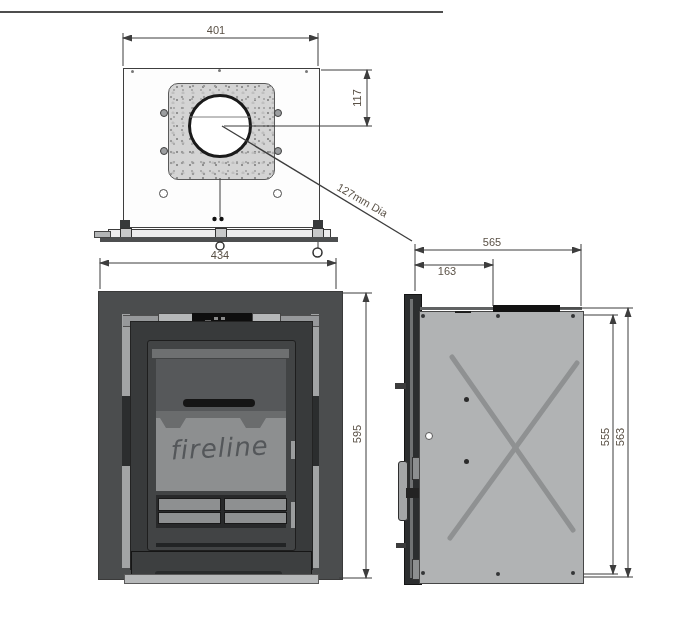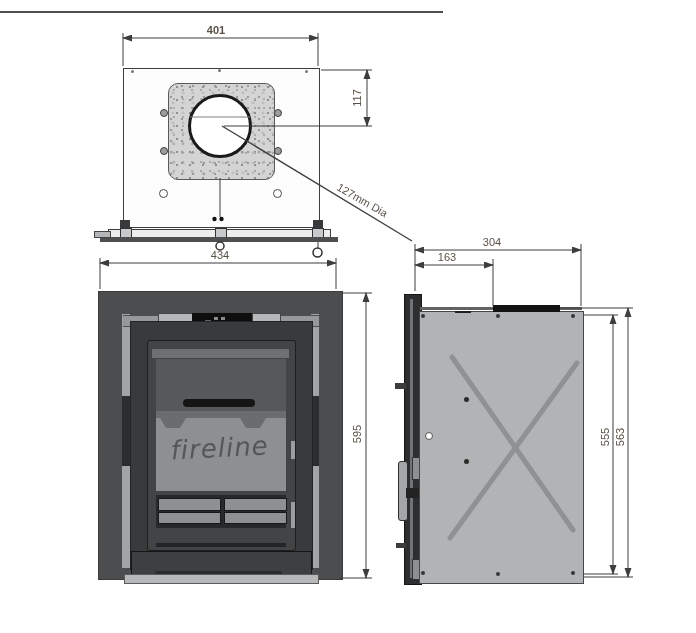--- a/index.html
+++ b/index.html
@@ -49,21 +49,21 @@
 
     <div class="abs" style="left:120px;top:220px;width:10px;height:10px;background:#37393a;"></div>
     <div class="abs" style="left:313px;top:220px;width:10px;height:10px;background:#37393a;"></div>
     <div class="abs" style="left:108px;top:229px;width:221px;height:7px;background:#ededee;border:1px solid #3c3c3c;"></div>
     <div class="abs" style="left:120px;top:228px;width:10px;height:8px;background:#c8c9ca;border:1px solid #333;"></div>
     <div class="abs" style="left:215px;top:228px;width:10px;height:8px;background:#c8c9ca;border:1px solid #333;"></div>
     <div class="abs" style="left:312px;top:228px;width:10px;height:8px;background:#c8c9ca;border:1px solid #333;"></div>
     <div class="abs" style="left:100px;top:237px;width:238px;height:5px;background:#4d4f50;"></div>
     <div class="abs" style="left:94px;top:231px;width:15px;height:5px;background:#b3b5b6;border:1px solid #444;"></div>
 
-    <span class="dim" style="left:198px;top:24px;width:36px;font-weight:bold;">401</span>
+    <span class="dim" style="left:198px;top:24px;width:36px;">401</span>
     <span class="dim rot" style="left:342px;top:92px;width:30px;">117</span>
     <span class="dim" style="left:338px;top:180px;transform:rotate(30deg);transform-origin:0 50%;">127mm Dia</span>
   </div>
 
   <div class="grp">
     <div class="abs" style="left:98px;top:291px;width:243px;height:287px;background:#4b4d4e;border:1px solid #3a3a3a;"></div>
 
     <div class="abs" style="left:122px;top:314px;width:8px;height:254px;background:#a2a4a5;"></div>
     <div class="abs" style="left:122px;top:396px;width:8px;height:70px;background:#2b2d2e;"></div>
     <div class="abs" style="left:311px;top:314px;width:8px;height:254px;background:#a2a4a5;"></div>
@@ -125,22 +125,22 @@
     <div class="dot" style="left:421px;top:314px;width:4px;height:4px;background:#343637;"></div>
     <div class="dot" style="left:496px;top:314px;width:4px;height:4px;background:#343637;"></div>
     <div class="dot" style="left:571px;top:314px;width:4px;height:4px;background:#343637;"></div>
     <div class="dot" style="left:421px;top:571px;width:4px;height:4px;background:#343637;"></div>
     <div class="dot" style="left:496px;top:572px;width:4px;height:4px;background:#343637;"></div>
     <div class="dot" style="left:571px;top:571px;width:4px;height:4px;background:#343637;"></div>
     <div class="dot" style="left:425px;top:432px;width:6px;height:6px;background:#fcfcfc;border:1.5px solid #555;"></div>
     <div class="dot" style="left:464px;top:397px;width:5px;height:5px;background:#2b2b2b;"></div>
     <div class="dot" style="left:464px;top:459px;width:5px;height:5px;background:#2b2b2b;"></div>
 
-    <span class="dim" style="left:474px;top:236px;width:36px;">304</span>
-    <span class="dim" style="left:429px;top:251px;width:36px;">163</span>
+    <span class="dim" style="left:474px;top:236px;width:36px;">565</span>
+    <span class="dim" style="left:429px;top:265px;width:36px;">163</span>
     <span class="dim rot" style="left:590px;top:431px;width:30px;">555</span>
     <span class="dim rot" style="left:605px;top:431px;width:30px;">563</span>
   </div>
 
   <svg class="overlay" viewBox="0 0 696 633">
     <defs>
       <marker id="arrE" markerWidth="10" markerHeight="8" refX="9" refY="3.5" orient="auto" markerUnits="userSpaceOnUse">
         <path d="M0,0 L10,3.5 L0,7 Z" fill="#3d3d3d"></path>
       </marker>
       <marker id="arrS" markerWidth="10" markerHeight="8" refX="1" refY="3.5" orient="auto" markerUnits="userSpaceOnUse">

